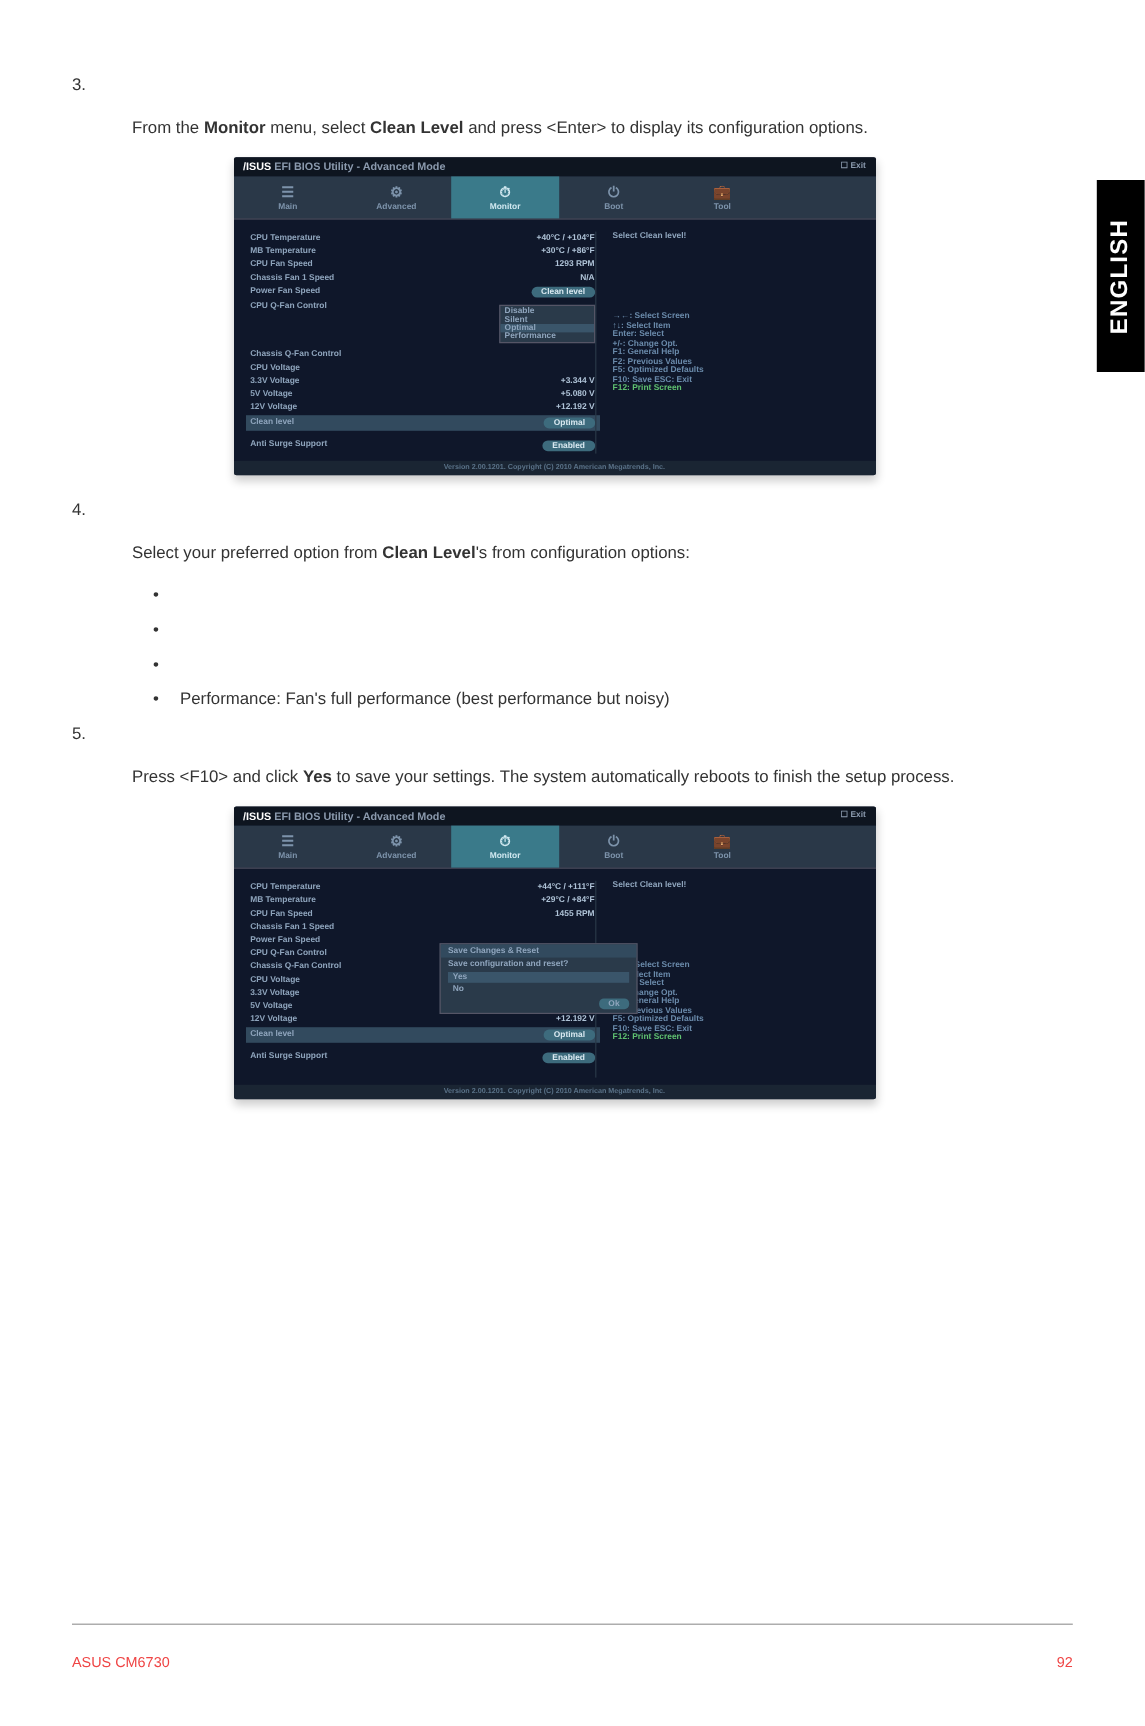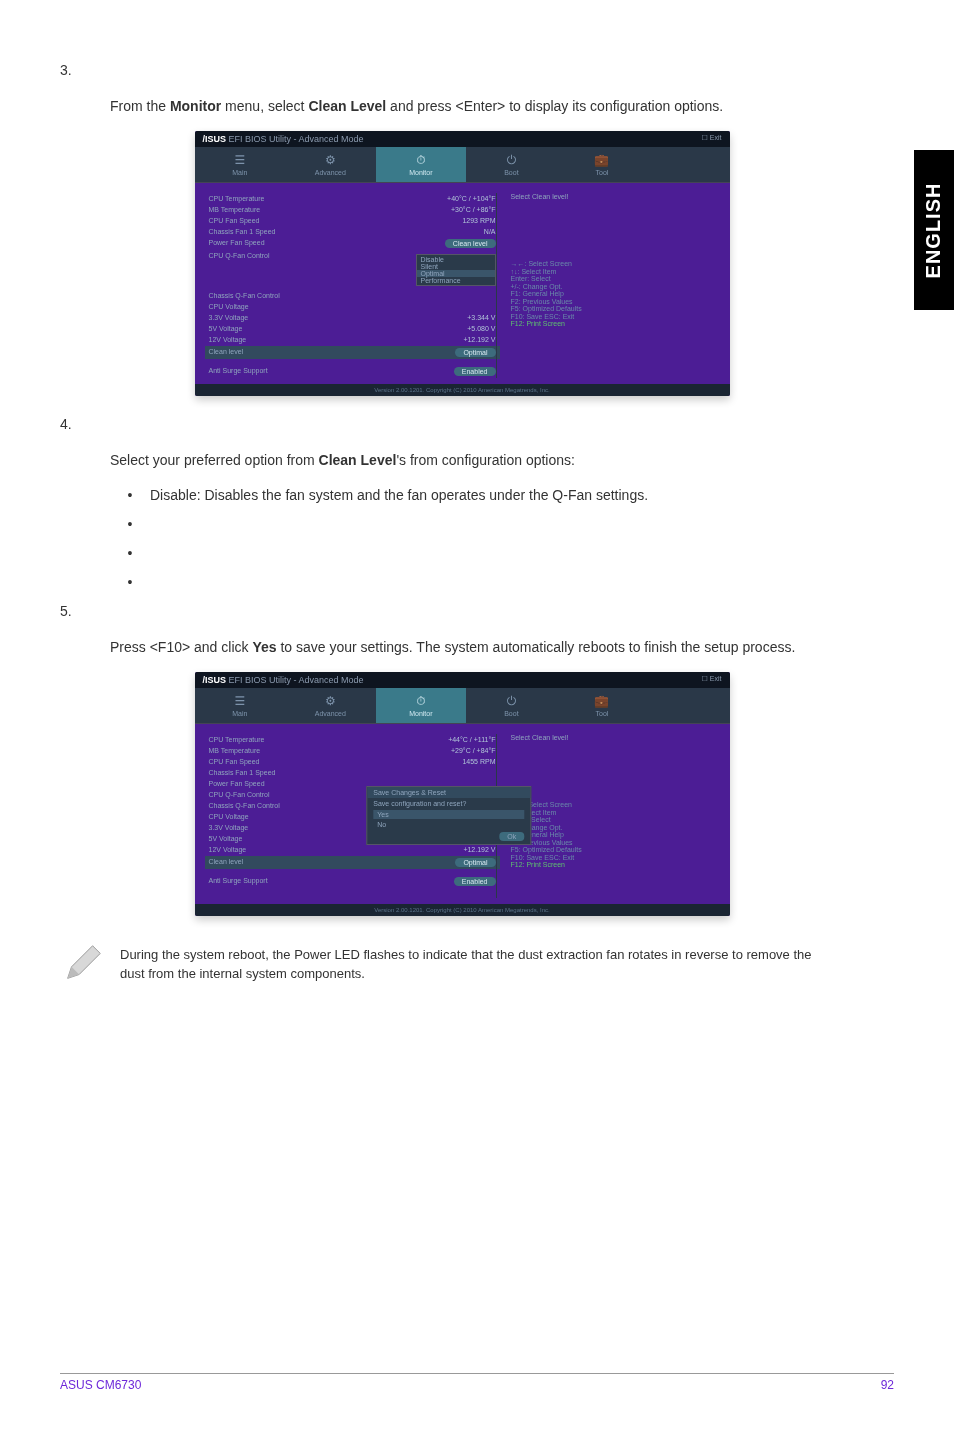--- a/index.html
+++ b/index.html
@@ -53,26 +53,27 @@
     line-height: 1.5;
   }
   .bullet-dot {
     width: 40px;
     flex-shrink: 0;
     text-align: center;
   }
   .bios-shot {
     width: 535px;
     margin: 14px auto 18px auto;
-    background: #4c1d95;
+    background: #0f172a;
     border-radius: 2px;
     font-size: 8px;
     color: #8fa5bd;
     overflow: hidden;
     box-shadow: 0 4px 8px rgba(0,0,0,0.2);
+    font-weight: bold;
   }
   .bios-title {
     background: #0e1520;
     color: #8b9aae;
     padding: 3px 8px;
     font-size: 9px;
     display: flex;
     justify-content: space-between;
   }
   .bios-title .exit { font-size: 7px; }
@@ -171,25 +172,25 @@
     flex: 1;
     font-size: 13px;
     line-height: 1.4;
   }
   .page-footer {
     position: absolute;
     bottom: 46px;
     left: 60px;
     right: 60px;
     border-top: 1px solid #999;
-    padding-top: 4px;
+    padding-top: 24px;
     display: flex;
     justify-content: space-between;
     font-size: 12px;
-    color: #6d28d9;
+    color: #ef4444;
   }
 </style>
 </head>
 <body>
 
 <div class="side-tab">
   <span>ENGLISH</span>
 </div>
 
 <div class="content">
@@ -293,30 +294,30 @@
   <div class="step">
     <div class="step-num">4.</div>
     <div class="step-body">
       <span>Select your preferred option from </span><b>Clean Level</b><span>'s from configuration options:</span>
     </div>
   </div>
 
   <div class="bullets">
     <div class="bullet">
         <div class="bullet-dot">•</div>
-        <div>Disable: Disables the fan system and the fan operates under the Q-Fan settings.</div>
       </div>
     <div class="bullet">
         <div class="bullet-dot">•</div>
       </div>
     <div class="bullet">
         <div class="bullet-dot">•</div>
       </div>
     <div class="bullet">
         <div class="bullet-dot">•</div>
+        <div>Performance: Fan's full performance (best performance but noisy)</div>
       </div>
   </div>
 
   <div class="step">
     <div class="step-num">5.</div>
     <div class="step-body">
       <span>Press &lt;F10&gt; and click </span><b>Yes</b><span> to save your settings. The system automatically reboots to finish the setup process.</span>
     </div>
   </div>
 
@@ -405,28 +406,19 @@
             <div class="bios-dialog-opt" style="background:#3a556a">Yes</div>
             <div class="bios-dialog-opt">No</div>
           </div>
           <div style="text-align:right;margin-top:2px"><span class="bios-dialog-opt ok">Ok</span></div>
         </div>
       </div>
     </div>
     <div class="bios-footer">Version 2.00.1201. Copyright (C) 2010 American Megatrends, Inc.</div>
   </div>
 
-  <div class="note-box">
-    <div class="note-icon">
-      <svg viewBox="0 0 48 48">
-          <path d="M8 40 L12 28 L34 6 L42 14 L20 36 Z" fill="#d8d8d8" stroke="#999" stroke-width="1"></path>
-          <path d="M8 40 L12 28 L20 36 Z" fill="#bbb"></path>
-        </svg>
-    </div>
-    <div class="note-text">During the system reboot, the Power LED flashes to indicate that the dust extraction fan rotates in reverse to remove the dust from the internal system components.</div>
-  </div>
 
 </div>
 
 <div class="page-footer">
   <span>ASUS CM6730</span>
   <span>92</span>
 </div>
 
 </body></html>

